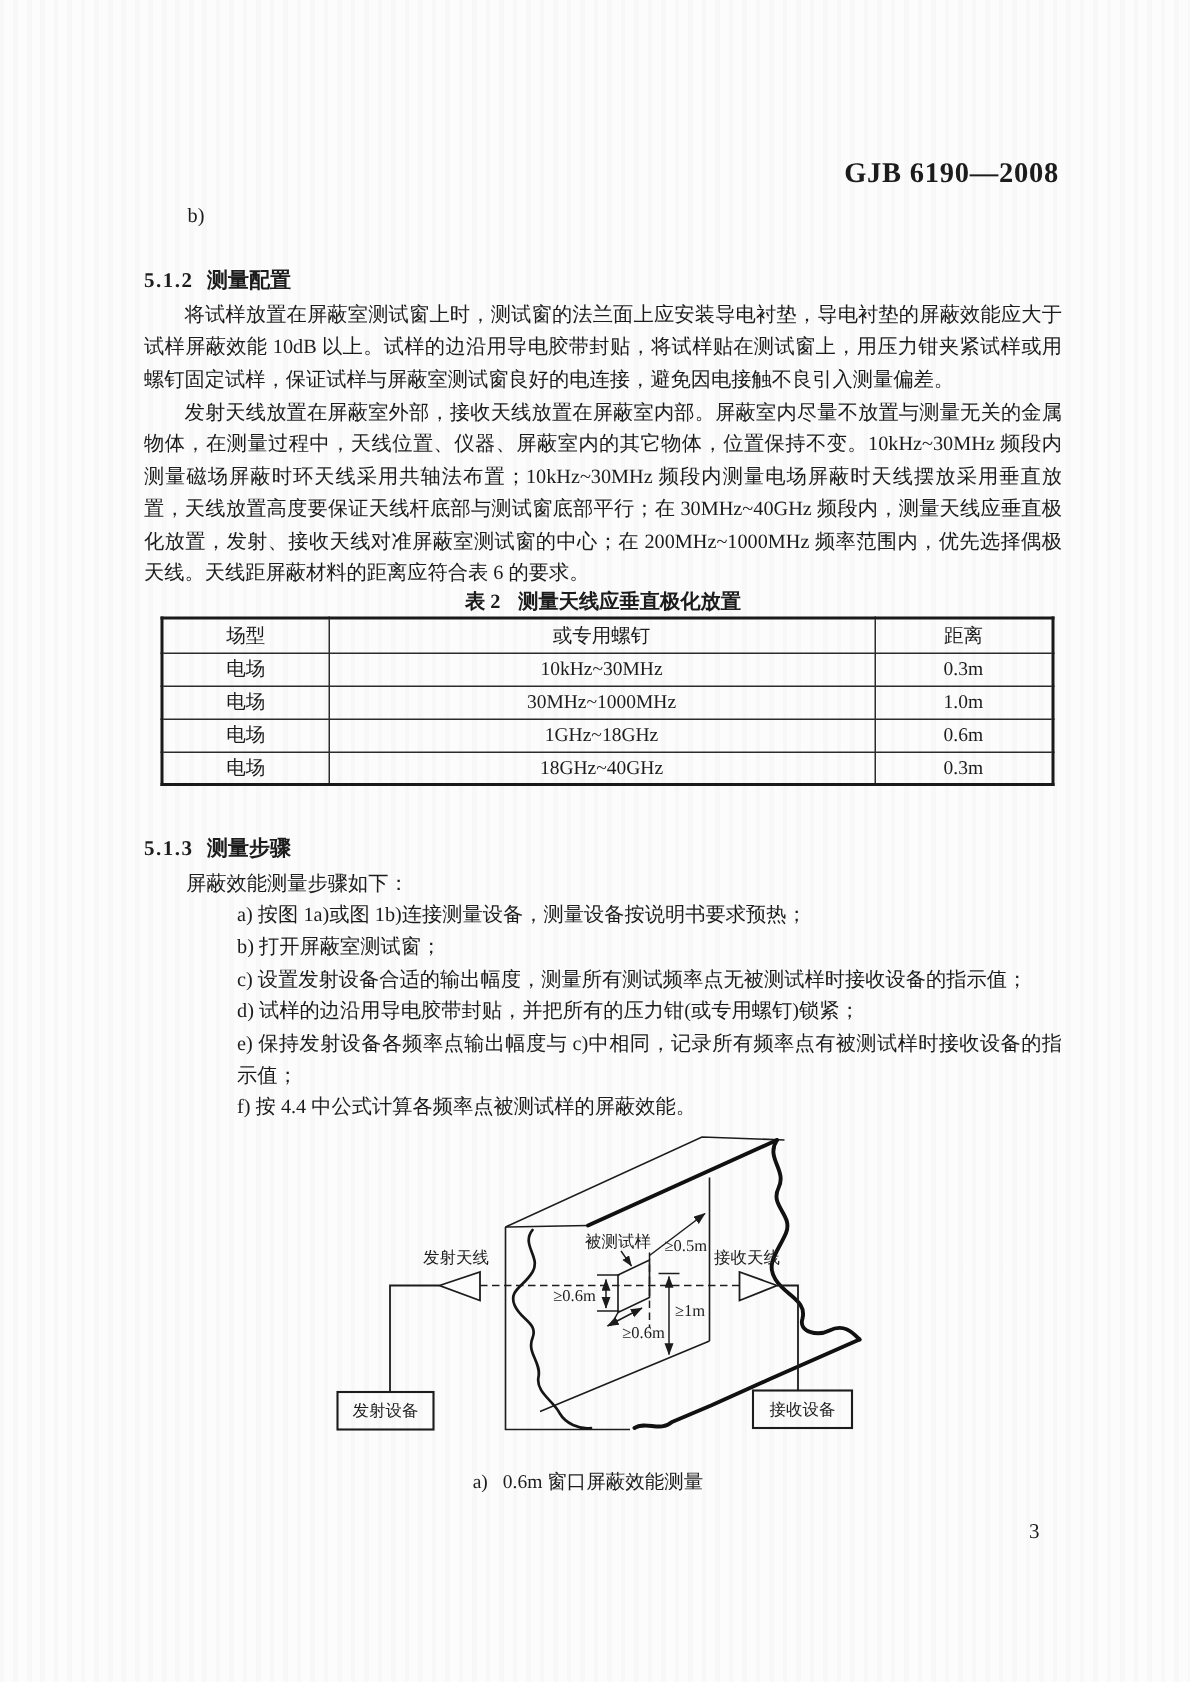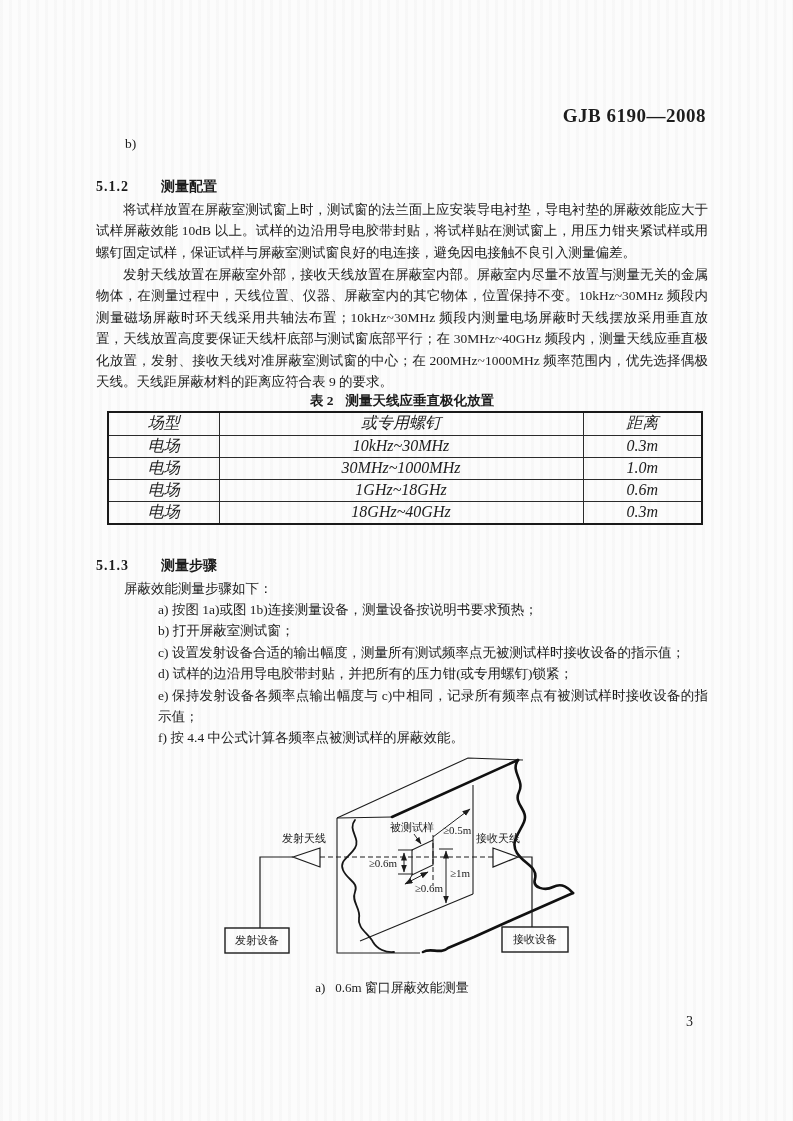--- a/index.html
+++ b/index.html
@@ -19,32 +19,31 @@
   }
   .body-text {
     left: 96px; width: 612px;
     font-size: 13.5px; line-height: 21.4px;
     text-align: justify;
   }
   .indent2 { text-indent: 27px; }
   .hang { position: relative; padding-left: 62px; }
   .hang .lbl { position: absolute; left: 29px; top: 0; text-align: left; }
   .heading { left: 96px; font-size: 14px; font-weight: bold; }
-  .heading .num { margin-right: 32px; letter-spacing: 1px; }
+  .heading .num { margin-right: 9px; letter-spacing: 1px; }
   .tbl-caption {
     left: 96px; width: 612px; text-align: center;
     font-size: 13.5px; font-weight: bold;
   }
   .tbl-caption .cap-prefix { margin-right: 12px; }
   table.t2 {
     left: 107px; top: 411px;
     border-collapse: collapse; table-layout: fixed;
-    width: 594px; font-size: 16px;
+    width: 594px; font-size: 13px;
     border: 2px solid #1a1a1a;
-    font-style: italic;
   }
   table.t2 th, table.t2 td {
     border: 1px solid #2b2b2b;
     text-align: center; vertical-align: middle;
     font-weight: normal; padding: 0;
   }
   table.t2 th { height: 23px; }
   table.t2 td { height: 22px; }
   .col-field { width: 111px; } .col-freq { width: 364px; } .col-dist { width: 119px; }
   .steps .step { position: relative; padding-left: 62px; }
@@ -64,21 +63,21 @@
 
 <div class="abs body-text hang" style="top:133px;">
   <span class="lbl">b)</span>
 </div>
 
 <div class="abs heading" style="top:178px;">
   <span class="num">5.1.2</span><span>测量配置</span>
 </div>
 
 <div class="abs body-text indent2" style="top:199px;">将试样放置在屏蔽室测试窗上时，测试窗的法兰面上应安装导电衬垫，导电衬垫的屏蔽效能应大于试样屏蔽效能 10dB 以上。试样的边沿用导电胶带封贴，将试样贴在测试窗上，用压力钳夹紧试样或用螺钉固定试样，保证试样与屏蔽室测试窗良好的电连接，避免因电接触不良引入测量偏差。</div>
-<div class="abs body-text indent2" style="top:264px;">发射天线放置在屏蔽室外部，接收天线放置在屏蔽室内部。屏蔽室内尽量不放置与测量无关的金属物体，在测量过程中，天线位置、仪器、屏蔽室内的其它物体，位置保持不变。10kHz~30MHz 频段内测量磁场屏蔽时环天线采用共轴法布置；10kHz~30MHz 频段内测量电场屏蔽时天线摆放采用垂直放置，天线放置高度要保证天线杆底部与测试窗底部平行；在 30MHz~40GHz 频段内，测量天线应垂直极化放置，发射、接收天线对准屏蔽室测试窗的中心；在 200MHz~1000MHz 频率范围内，优先选择偶极天线。天线距屏蔽材料的距离应符合表 9 的要求。</div>
+<div class="abs body-text indent2" style="top:264px;">发射天线放置在屏蔽室外部，接收天线放置在屏蔽室内部。屏蔽室内尽量不放置与测量无关的金属物体，在测量过程中，天线位置、仪器、屏蔽室内的其它物体，位置保持不变。10kHz~30MHz 频段内测量磁场屏蔽时环天线采用共轴法布置；10kHz~30MHz 频段内测量电场屏蔽时天线摆放采用垂直放置，天线放置高度要保证天线杆底部与测试窗底部平行；在 30MHz~40GHz 频段内，测量天线应垂直极化放置，发射、接收天线对准屏蔽室测试窗的中心；在 200MHz~1000MHz 频率范围内，优先选择偶极天线。天线距屏蔽材料的距离应符合表 6 的要求。</div>
 
 <div class="abs tbl-caption" style="top:392px;">
   <span class="cap-prefix">表 2</span><span>测量天线应垂直极化放置</span>
 </div>
 
 <table class="abs t2">
   <colgroup>
       <col class="col-field">
       <col class="col-freq">
       <col class="col-dist">

